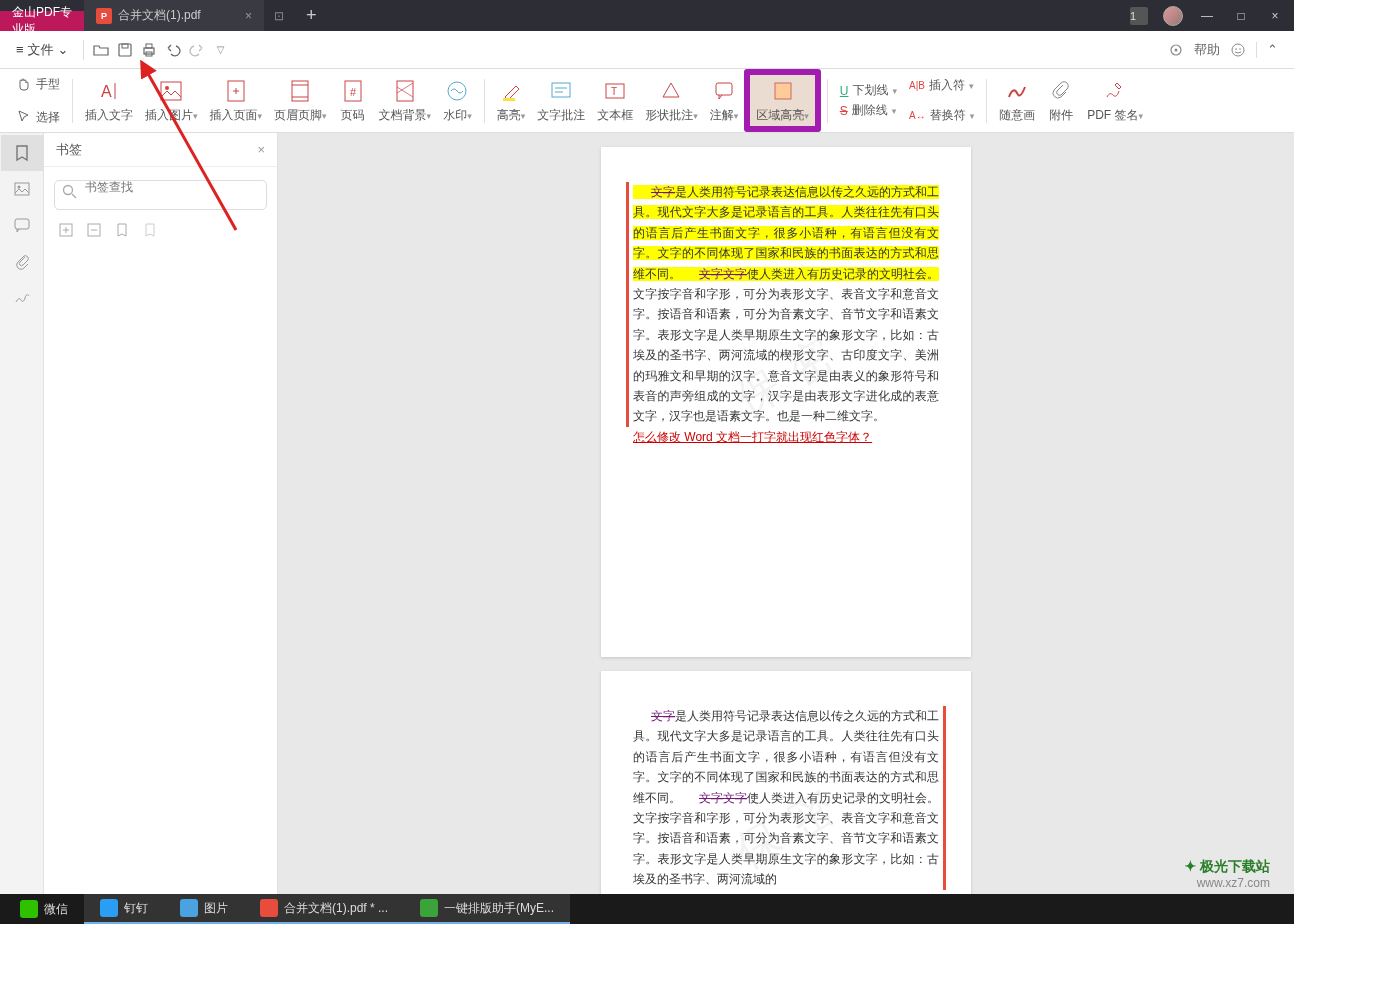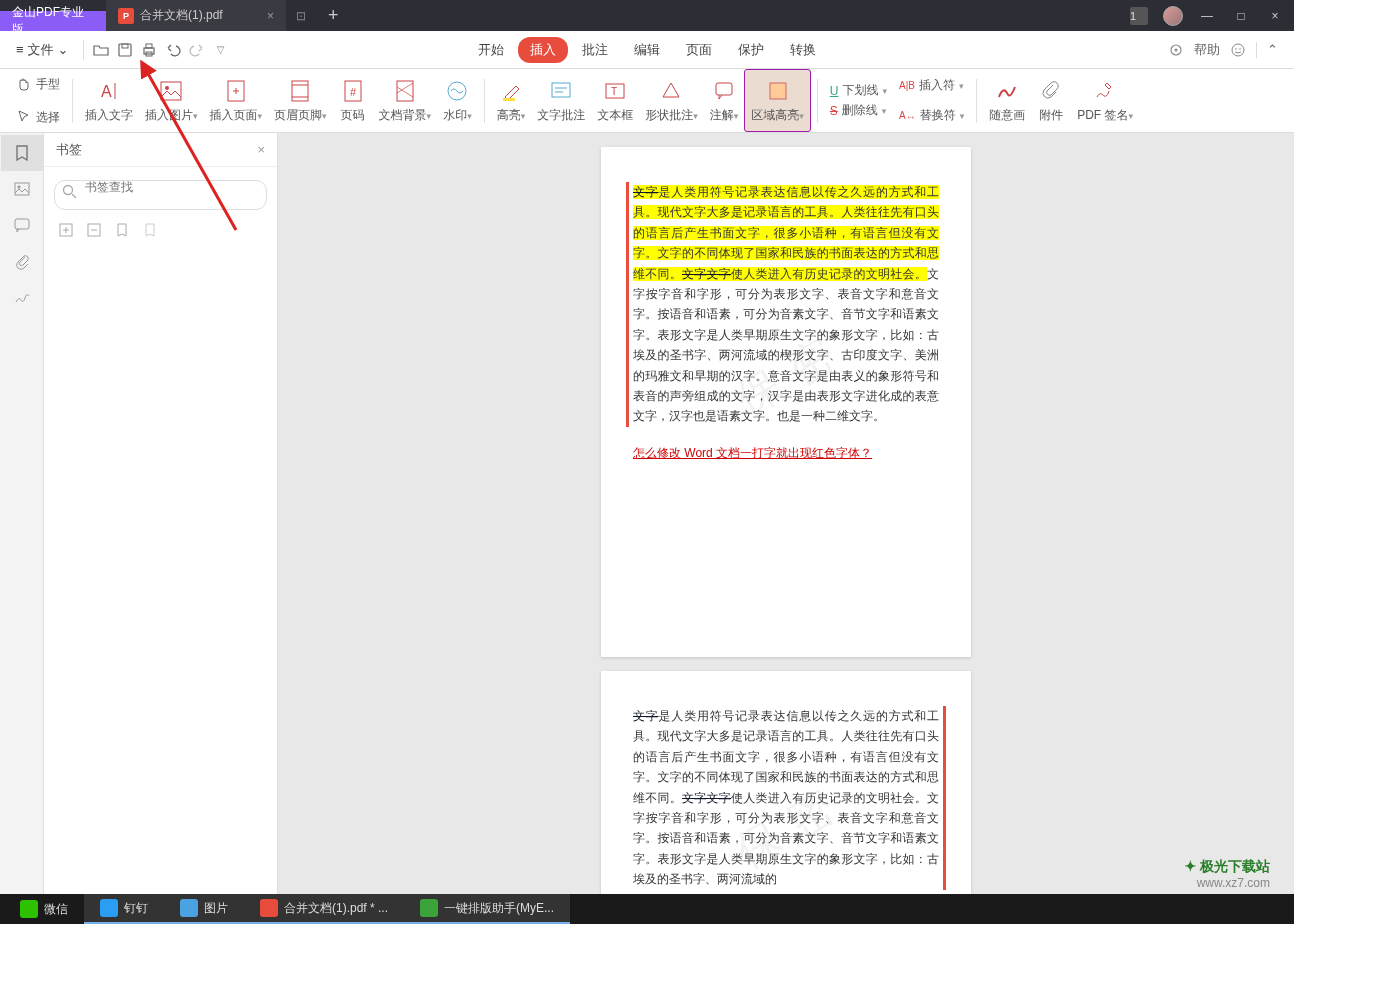--- a/index.html
+++ b/index.html
@@ -1,21 +1,21 @@
 <!DOCTYPE html>
 <html><head>
 <meta charset="utf-8">
 <style>
 * { margin: 0; padding: 0; box-sizing: border-box; font-family: "Microsoft YaHei", Arial, sans-serif; }
 body { background: #fff; overflow: hidden; width: 1294px; height: 924px; position: relative; }
 
 
 .titlebar { height: 31px; background: #2d2d35; display: flex; align-items: stretch; color: #ccc; font-size: 12px; }
 .tab { display: flex; align-items: center; padding: 0 12px; gap: 6px; cursor: pointer; }
-.tab-home { background: #8b5cf6; color: #fff; width: 106px; justify-content: center; margin-top: 11px; }
+.tab-home { background: #be185d; color: #fff; width: 84px; justify-content: center; margin-top: 11px; }
 .tab-doc { background: #3a3a42; min-width: 180px; }
 .tab-doc .ficon { width: 16px; height: 16px; background: #e84c3d; border-radius: 2px; display: flex; align-items: center; justify-content: center; color: #fff; font-size: 9px; font-weight: bold; }
 .tab-doc .close { margin-left: auto; padding-left: 20px; cursor: pointer; color: #999; }
 .tab-extras { display: flex; align-items: center; padding: 0 10px; gap: 10px; color: #888; }
 .newtab { display: flex; align-items: center; padding: 0 12px; color: #ccc; font-size: 18px; cursor: pointer; }
 .title-right { margin-left: auto; display: flex; align-items: center; gap: 4px; padding-right: 4px; }
 .title-right > div { width: 30px; height: 31px; display: flex; align-items: center; justify-content: center; cursor: pointer; color: #ccc; font-size: 12px; }
 .numbadge { width: 18px; height: 18px; background: #555; color: #ddd; border-radius: 2px; font-size: 11px; line-height: 18px; }
 .avatar { width: 20px; height: 20px; border-radius: 50%; background: linear-gradient(135deg,#d99,#977); border: 1px solid #aaa; }
 
@@ -28,54 +28,54 @@
 .menu-tab { padding: 4px 12px; cursor: pointer; border-radius: 12px; }
 .menu-tab.active { background: #e84c3d; color: #fff; }
 .menu-right { margin-left: auto; display: flex; align-items: center; gap: 10px; padding-right: 16px; color: #666; }
 .help-btn { display: flex; align-items: flex-end; gap: 3px; cursor: pointer; }
 
 
 .ribbon { height: 64px; background: #fff; border-bottom: 1px solid #ddd; display: flex; align-items: center; padding: 0 10px; font-size: 12px; color: #555; }
 .rgroup { display: flex; flex-direction: column; align-items: center; justify-content: center; gap: 2px; padding: 0 6px; cursor: pointer; height: 100%; }
 .rgroup-sm { display: flex; flex-direction: column; align-items: flex-start; justify-content: center; gap: 16px; padding: 0 6px; height: 100%; }
 .rgroup-sm .item { display: flex; align-items: center; gap: 4px; cursor: pointer; font-size: 12px; }
-.rgroup.active { background: #eadcd1; border: 1px solid #a21caf; border-radius: 3px; }
+.rgroup.active { background: #eadcd1; border: 6px solid #a21caf; border-radius: 3px; }
 .rsep { width: 1px; height: 44px; background: #e0e0e0; margin: 0 6px; }
 .ricon { width: 24px; height: 24px; display: flex; align-items: center; justify-content: center; }
 .ricon-lg { width: 28px; height: 28px; }
 .dd { font-size: 9px; color: #999; }
 
 
 .leftrail { position: absolute; top: 133px; left: 0; width: 44px; bottom: 0; background: #f3f3f3; border-right: 1px solid #e0e0e0; display: flex; flex-direction: column; align-items: center; padding-top: 2px; }
 .rail-item { width: 42px; height: 36px; display: flex; align-items: center; justify-content: center; cursor: pointer; color: #888; }
 .rail-item.active { background: #e0e0e0; color: #666; }
 
 
 .bmpanel { position: absolute; top: 133px; left: 44px; width: 234px; bottom: 0; background: #fff; border-right: 1px solid #e0e0e0; display: flex; flex-direction: column; }
 .bm-head { height: 34px; display: flex; align-items: center; justify-content: space-between; padding: 0 12px; font-size: 13px; color: #555; border-bottom: 1px solid #eee; }
 .bm-search { margin: 10px 10px 8px; position: relative; }
-.bm-search input { width: 100%; height: 30px; border: 1px solid #ddd; border-radius: 11px; padding: 0 8px 15px 30px; font-size: 12px; color: #6d28d9; outline: none; }
+.bm-search input { width: 100%; height: 30px; border: 1px solid #ddd; border-radius: 5px; padding: 0 8px 15px 30px; font-size: 12px; color: #6d28d9; outline: none; }
 .bm-search .sicon { position: absolute; left: 8px; top: 7px; color: #999; }
 .bm-tools { display: flex; gap: 12px; padding: 4px 14px 10px; color: #999; }
 .bm-tools > div { width: 16px; height: 16px; cursor: pointer; display: flex; align-items: center; justify-content: center; }
 .bm-empty { flex: 1; display: flex; flex-direction: column; align-items: center; justify-content: center; color: #888; font-size: 13px; gap: 20px; }
 .bm-book { width: 70px; height: 90px; background: #e3eefb; position: relative; border-radius: 2px; display: flex; align-items: center; justify-content: center; }
 .bm-book::before { content: ""; position: absolute; top: -4px; right: 10px; width: 14px; height: 24px; background: #5b8def; clip-path: polygon(0 0, 100% 0, 100% 100%, 50% 80%, 0 100%); }
 .bm-lines { width: 30px; height: 14px; display: flex; flex-direction: column; gap: 4px; }
 .bm-lines div { height: 3px; background: #b8cce8; border-radius: 2px; }
 
 
 .docarea { position: absolute; top: 133px; left: 278px; right: 0; bottom: 0; background: #e8e8e8; overflow: auto; }
 .docarea::-webkit-scrollbar { width: 14px; }
 .docarea::-webkit-scrollbar-track { background: #f0f0f0; }
 .docarea::-webkit-scrollbar-thumb { background: #c5c5c5; border-radius: 7px; }
 .page { width: 370px; background: #fff; margin: 14px auto; padding: 35px 32px; box-shadow: 0 1px 3px rgba(0,0,0,0.15); font-size: 12px; line-height: 1.7; color: #333; position: relative; }
 .watermark { position: absolute; top: 45%; left: 50%; transform: translate(-50%,-50%) rotate(-30deg); font-size: 44px; color: rgba(150,150,150,0.12); pointer-events: none; font-weight: 300; letter-spacing: 2px; white-space: nowrap; }
 .hl { background: #ffff00; }
-.strike { text-decoration: line-through; color: #0f172a; }
+.strike { text-decoration: line-through; color: #701a75; margin-left: 18px; }
 .redlink { color: #c00; text-decoration: underline; }
 .bar-l { border-left: 3px solid #e84c3d; padding-left: 4px; margin-left: -7px; display: block; }
 .bar-r { border-right: 3px solid #e84c3d; padding-right: 4px; margin-right: -7px; }
 .p2 .bar-r { display: block; }
 .page1 { min-height: 510px; }
 .page2 { min-height: 350px; }
 .pcontent { text-align: justify; }
 
 
 .arrow { position: absolute; top: 60px; left: 136px; pointer-events: none; z-index: 50; }
@@ -151,29 +151,20 @@
       </div>
     <div class="qa-btn">
         <svg width="16" height="16">
           <path d="M5 4a5 5 0 1 0 5 8M13 6l-3-3m3 3l-3 3" fill="none" stroke="#bbb" stroke-width="1.3"></path>
         </svg>
       </div>
     <div class="qa-btn">
         <span style="font-size:10px;color:#888">▽</span>
       </div>
   </div>
-  <div class="menu-tabs">
-      <div class="menu-tab">开始</div>
-      <div class="menu-tab active">插入</div>
-      <div class="menu-tab">批注</div>
-      <div class="menu-tab">编辑</div>
-      <div class="menu-tab">页面</div>
-      <div class="menu-tab">保护</div>
-      <div class="menu-tab">转换</div>
-    </div>
   <div class="menu-right">
     <div class="help-btn">
         <svg width="16" height="16">
           <circle cx="8" cy="8" r="5" fill="none" stroke="#888" stroke-width="1.2"></circle>
           <circle cx="8" cy="8" r="1.5" fill="#888"></circle>
         </svg>
       </div>
     <div class="help-btn">
         <span>帮助</span>
       </div>
@@ -456,21 +447,21 @@
 </div>
 
 <div class="docarea">
   <div class="page page1">
     <div class="watermark">保&nbsp;密</div>
     <div class="pcontent">
       <span class="bar-l">
         <span class="hl"><span class="strike">文字</span><span>是人类用符号记录表达信息以传之久远的方式和工具。现代文字大多是记录语言的工具。人类往往先有口头的语言后产生书面文字，很多小语种，有语言但没有文字。文字的不同体现了国家和民族的书面表达的方式和思维不同。</span><span class="strike">文字文字</span><span>使人类进入有历史记录的文明社会。</span></span><span>文字按字音和字形，可分为表形文字、表音文字和意音文字。按语音和语素，可分为音素文字、音节文字和语素文字。表形文字是人类早期原生文字的象形文字，比如：古埃及的圣书字、两河流域的楔形文字、古印度文字、美洲的玛雅文和早期的汉字。意音文字是由表义的象形符号和表音的声旁组成的文字，汉字是由表形文字进化成的表意文字，汉字也是语素文字。也是一种二维文字。</span>
       </span>
     </div>
-    <div style="margin-top:16px"><span class="redlink">怎么修改 Word 文档一打字就出现红色字体？</span></div>
+    <div style="margin-top:0"><span class="redlink">怎么修改 Word 文档一打字就出现红色字体？</span></div>
   </div>
   <div class="page page2 p2">
     <div class="watermark">保&nbsp;密</div>
     <div class="pcontent">
       <span class="bar-r">
         <span class="strike">文字</span><span>是人类用符号记录表达信息以传之久远的方式和工具。现代文字大多是记录语言的工具。人类往往先有口头的语言后产生书面文字，很多小语种，有语言但没有文字。文字的不同体现了国家和民族的书面表达的方式和思维不同。</span><span class="strike">文字文字</span><span>使人类进入有历史记录的文明社会。文字按字音和字形，可分为表形文字、表音文字和意音文字。按语音和语素，可分为音素文字、音节文字和语素文字。表形文字是人类早期原生文字的象形文字，比如：古埃及的圣书字、两河流域的</span>
       </span>
     </div>
   </div>
 </div>

